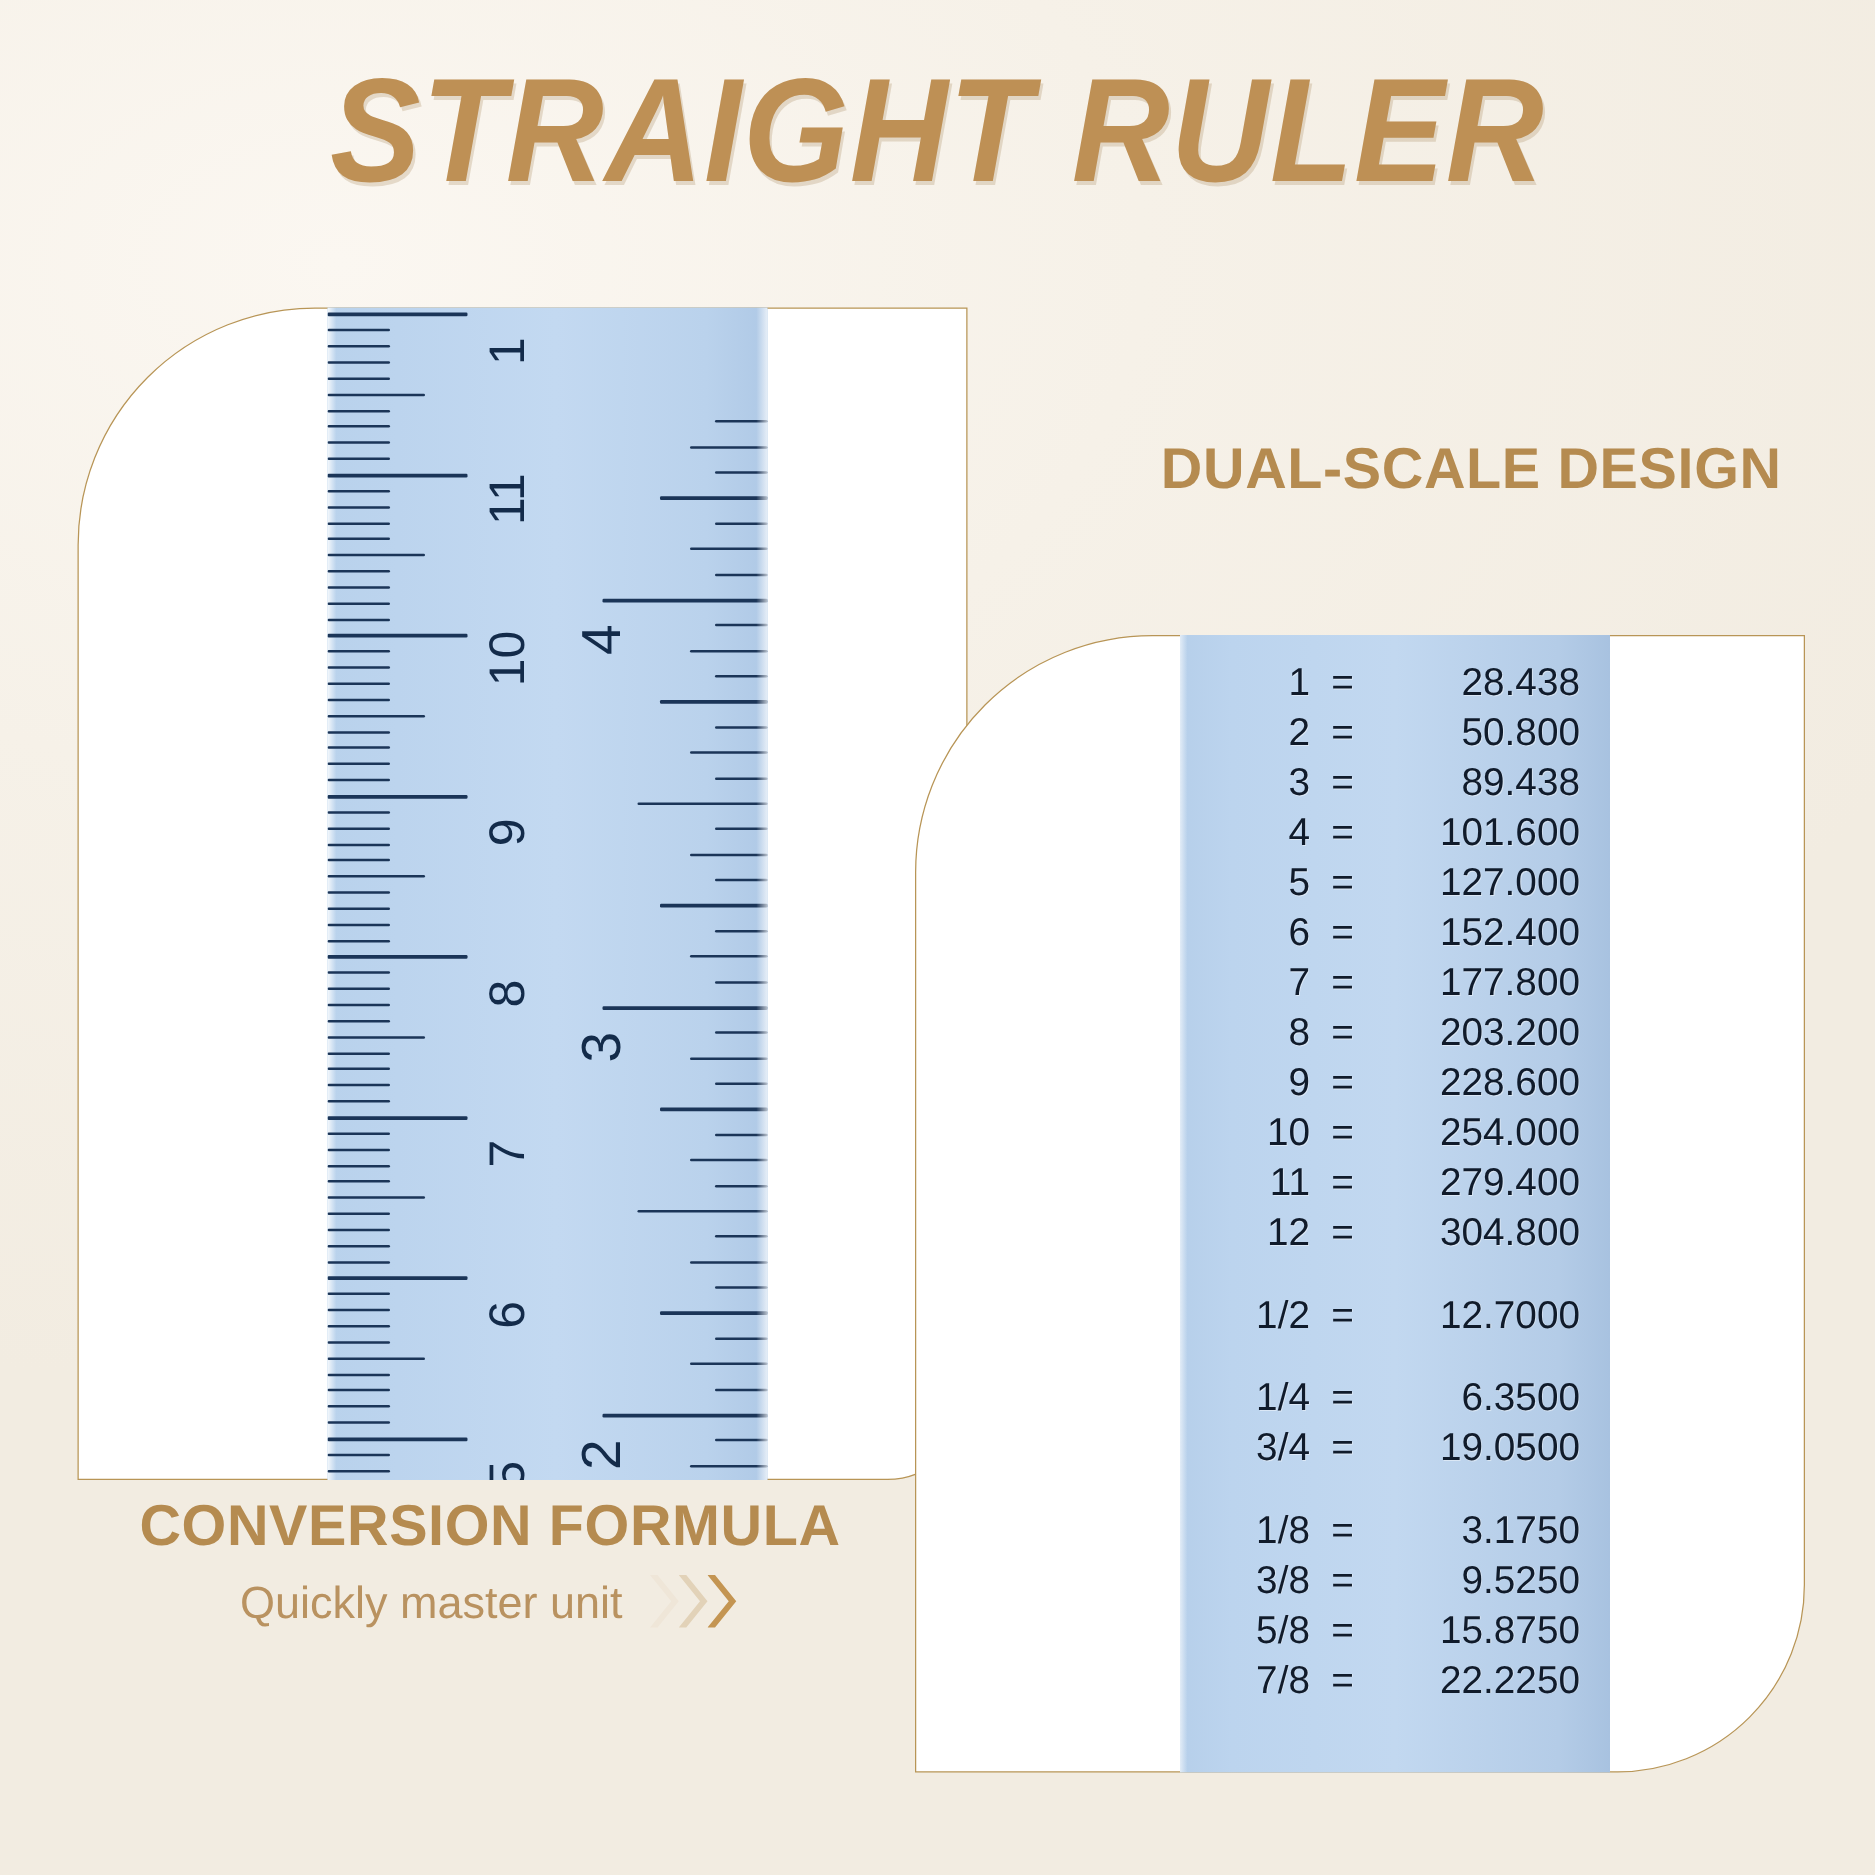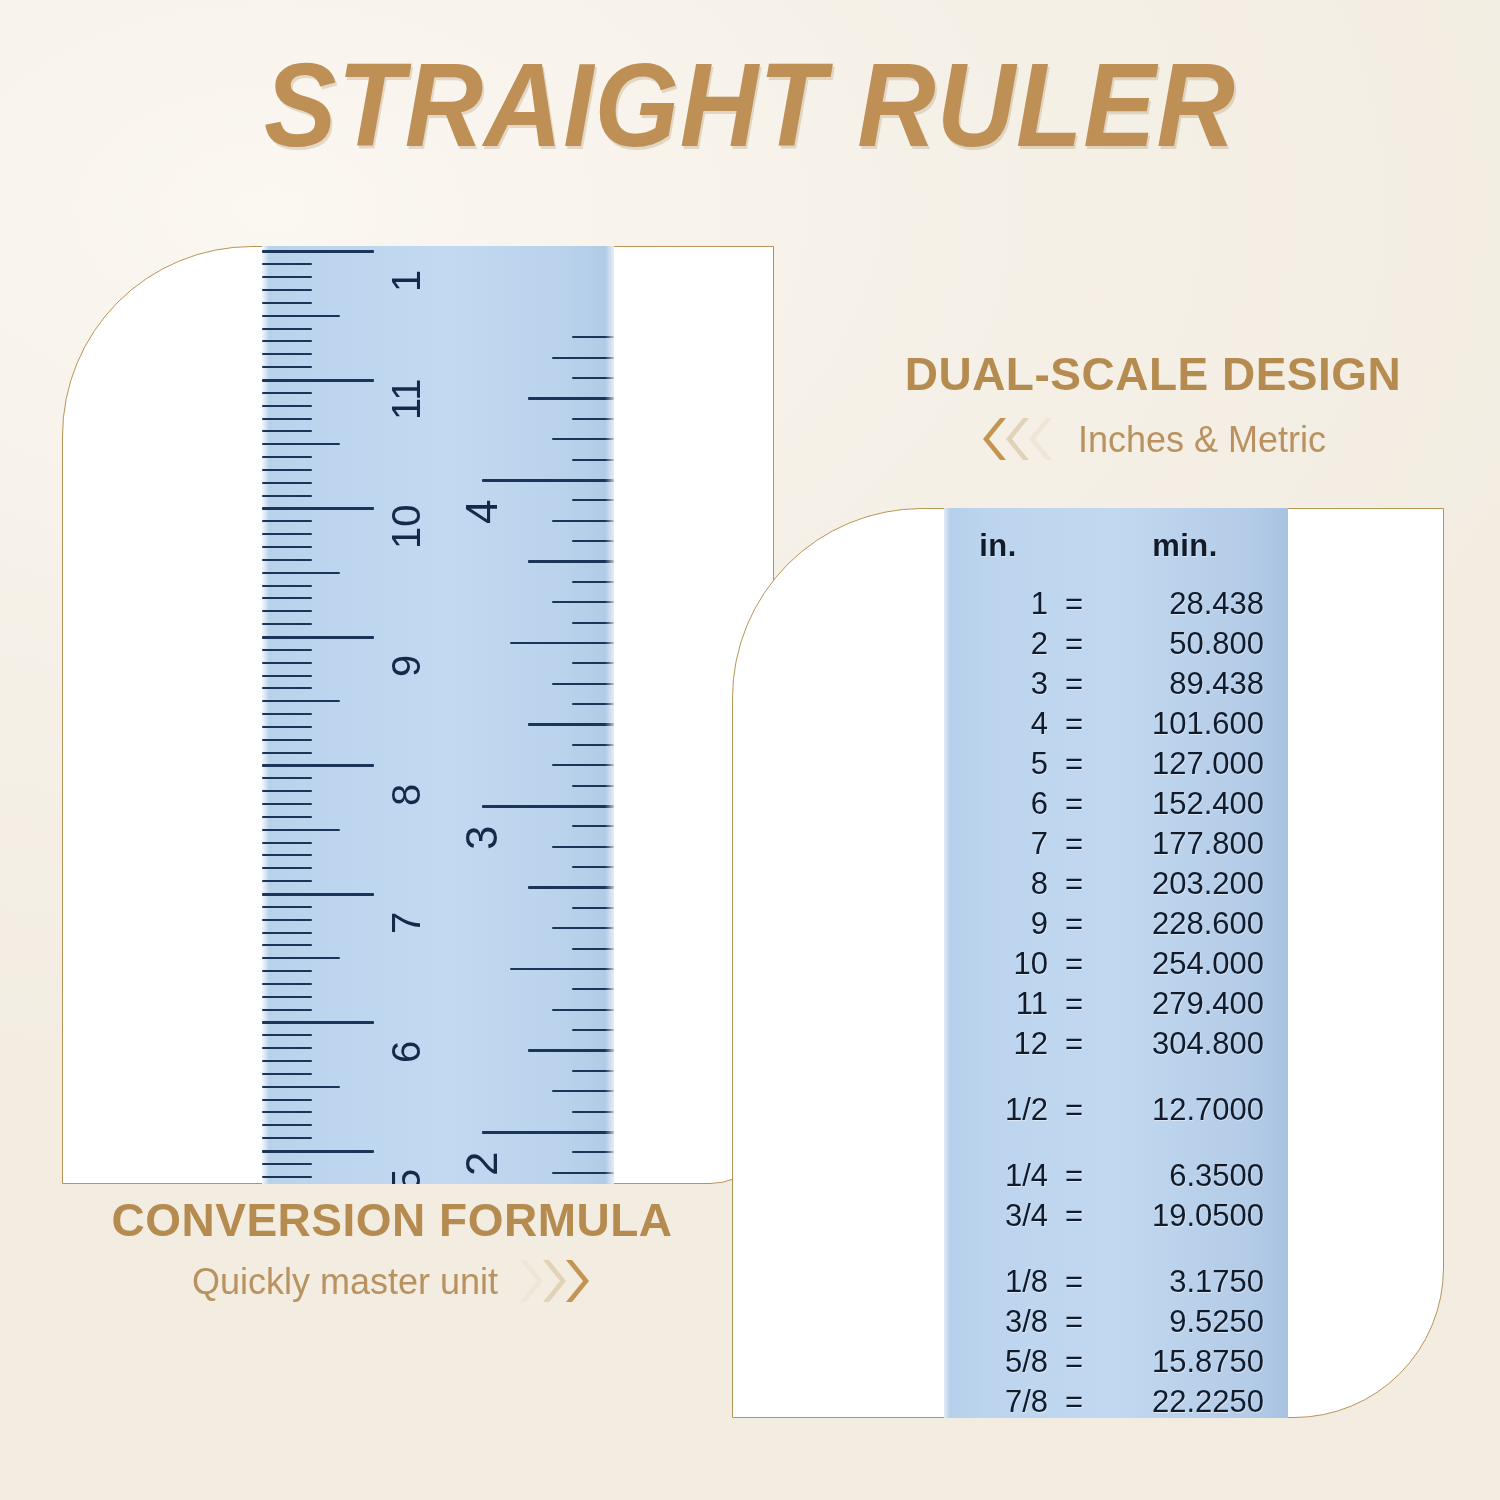--- a/index.html
+++ b/index.html
@@ -146,21 +146,21 @@
     letter-spacing:0.5px;
     line-height:1.05;
     white-space:nowrap;
   }
   .feat-sub {
     font-size:36px;
     color:#B99260;
     line-height:1.25;
   }
 
-  #feature-dual { left:848px; top:350px; width:610px; }
+  #feature-dual { left:872px; top:350px; width:610px; }
   #feature-dual .feat-title { text-align:center; }
   #dual-row {
     margin-top:18px;
     display:flex; align-items:center; justify-content:center;
     gap:26px;
   }
 
   #feature-conv { left:52px; top:1196px; width:680px; }
   #feature-conv .feat-title { text-align:center; }
   #conv-row {
@@ -311,25 +311,20 @@
       <div class="rnum" style="left: 124px; top: 559.5px;">8</div>
       <div class="rnum" style="left: 124px; top: 688px;">7</div>
       <div class="rnum" style="left: 124px; top: 816.5px;">6</div>
       <div class="rnum" style="left: 124px; top: 945px;">5</div>
     </div>
 </div>
 
 <div class="panel" id="panel-right"></div>
 
 <div id="table-strip">
-  <div class="ct-row ct-head">
-    <span class="ct-a">in.</span>
-    <span class="ct-eq"></span>
-    <span class="ct-b">min.</span>
-  </div>
   <div id="ct-body">
       <div class="ct-row">
         <span class="ct-a">1</span>
         <span class="ct-eq">=</span>
         <span class="ct-b">28.438</span>
       </div>
       <div class="ct-row">
         <span class="ct-a">2</span>
         <span class="ct-eq">=</span>
         <span class="ct-b">50.800</span>
@@ -420,34 +415,20 @@
       <div class="ct-row">
         <span class="ct-a">7/8</span>
         <span class="ct-eq">=</span>
         <span class="ct-b">22.2250</span>
       </div>
     </div>
 </div>
 
 <div class="feature" id="feature-dual">
   <div class="feat-title">DUAL-SCALE DESIGN</div>
-  <div id="dual-row">
-    <span class="chev-group" id="chev-left">
-        <svg class="chev" viewBox="0 0 26 46">
-          <path d="M20 2 L26 2 L9 23 L26 44 L20 44 L3 23 Z" fill="#C49552"></path>
-        </svg>
-        <svg class="chev" viewBox="0 0 26 46">
-          <path d="M20 2 L26 2 L9 23 L26 44 L20 44 L3 23 Z" fill="#E2D2B8"></path>
-        </svg>
-        <svg class="chev" viewBox="0 0 26 46">
-          <path d="M20 2 L26 2 L9 23 L26 44 L20 44 L3 23 Z" fill="#EFE6D8"></path>
-        </svg>
-      </span>
-    <span class="feat-sub">Inches &amp; Metric</span>
-  </div>
 </div>
 
 <div class="feature" id="feature-conv">
   <div class="feat-title">CONVERSION FORMULA</div>
   <div id="conv-row">
     <span id="conv-sub" class="feat-sub">
       <span>Quickly master unit</span><br>
     </span>
     <span class="chev-group" id="chev-right">
         <svg class="chev" viewBox="0 0 26 46">

